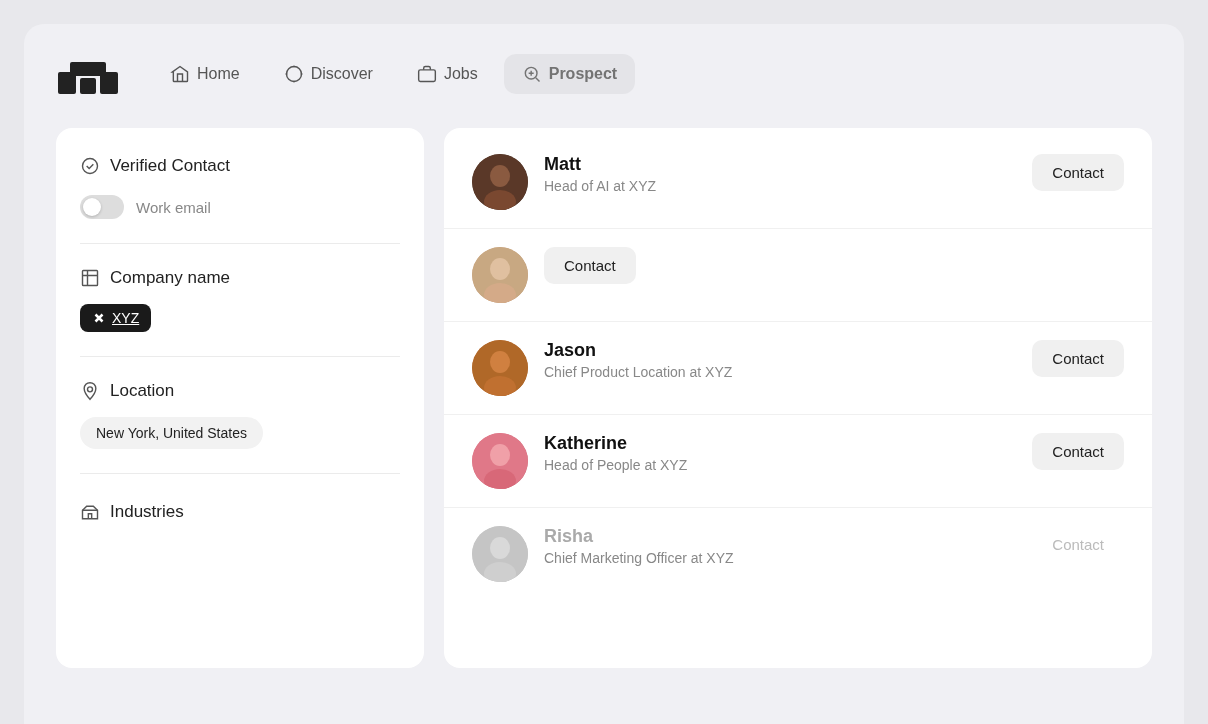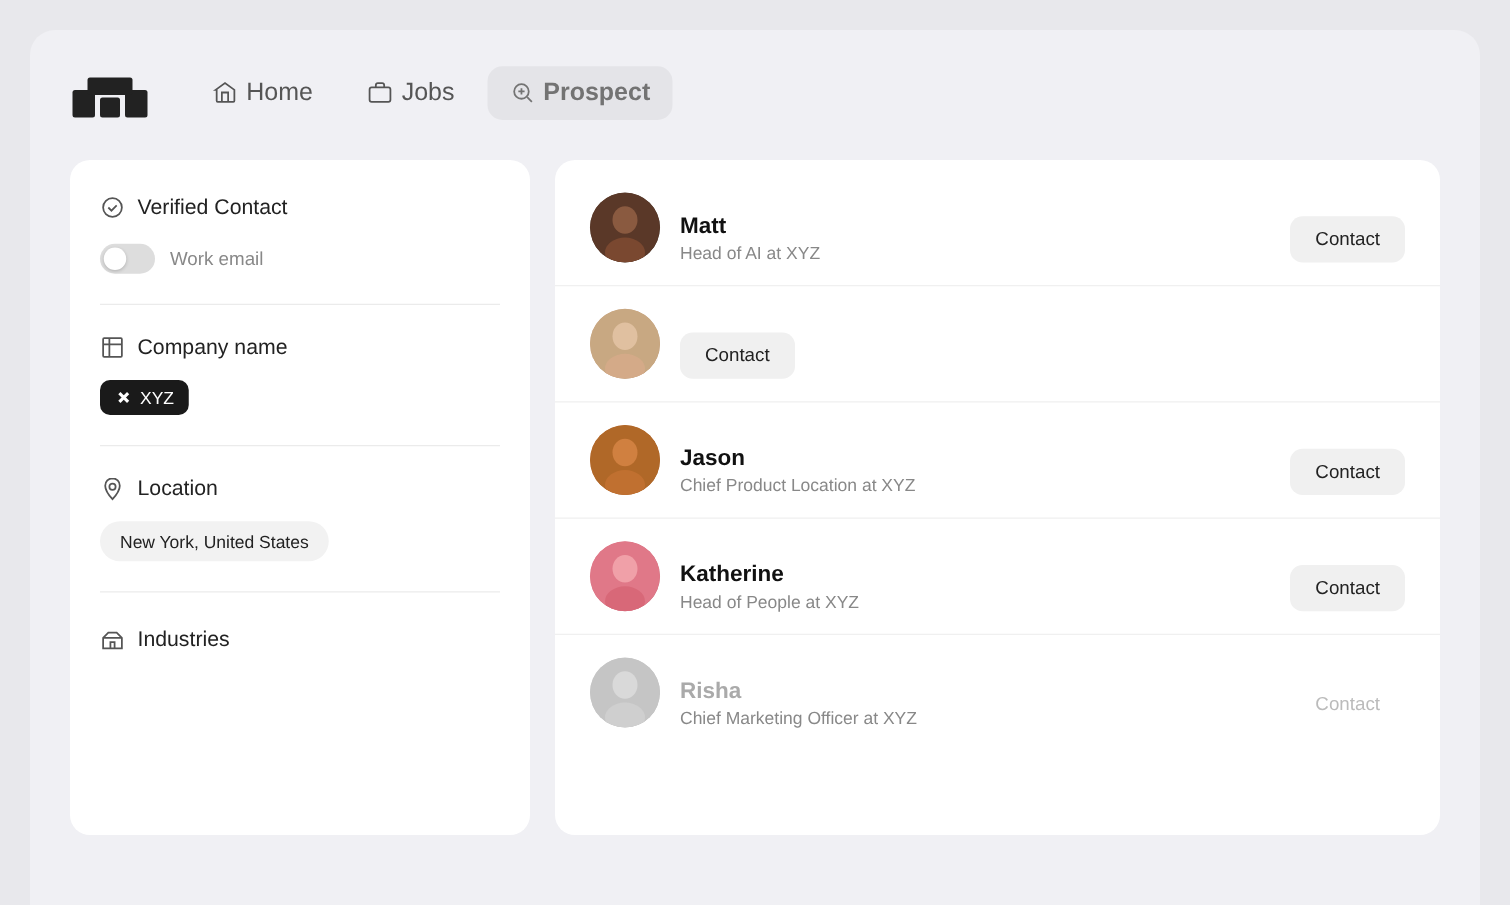--- a/index.html
+++ b/index.html
@@ -41,21 +41,21 @@
       width: 64px;
       height: 44px;
     }
 
     .nav-item {
       display: flex;
       align-items: center;
       gap: 7px;
       padding: 10px 18px;
       border-radius: 12px;
-      font-size: 20px;
+      font-size: 16px;
       color: #555;
       cursor: pointer;
       font-weight: 400;
       background: transparent;
       border: none;
     }
 
     .nav-item.active {
       background: #e4e4e8;
       color: #737373;
@@ -157,20 +157,21 @@
       display: inline-flex;
       align-items: center;
       gap: 6px;
       background: #1a1a1a;
       color: #fff;
       border-radius: 8px;
       padding: 6px 12px;
       font-size: 14px;
       font-weight: 500;
       cursor: pointer;
+      text-decoration: underline;
     }
 
     .tag-chip .x-icon {
       width: 14px;
       height: 14px;
       display: inline-flex;
       align-items: center;
       justify-content: center;
     }
 
@@ -206,21 +207,21 @@
     .right-panel {
       background: #fff;
       border-radius: 16px;
       flex: 1;
       padding: 8px 0;
       overflow: hidden;
     }
 
     .contact-row {
       display: flex;
-      align-items: flex-end;
+      align-items: flex-start;
       gap: 16px;
       padding: 18px 28px;
       border-bottom: 1px solid #f0f0f0;
     }
 
     .contact-row:last-child {
       border-bottom: none;
     }
 
     .avatar {
@@ -300,20 +301,27 @@
     </div>
 
     <button class="nav-item">
       <svg viewBox="0 0 24 24">
           <path d="M3 9.5L12 3l9 6.5V20a1 1 0 01-1 1H5a1 1 0 01-1-1V9.5z"></path>
           <path d="M9 21V12h6v9"></path>
         </svg>
       <span>Home</span>
     </button>
 
+    <button class="nav-item">
+      <svg viewBox="0 0 24 24">
+          <circle cx="12" cy="12" r="9"></circle>
+          <path d="M2 12h2M20 12h2M12 2v2M12 20v2"></path>
+        </svg>
+      <span>Discover</span>
+    </button>
 
     <button class="nav-item">
       <svg viewBox="0 0 24 24">
           <rect x="2" y="7" width="20" height="14" rx="2"></rect>
           <path d="M16 7V5a2 2 0 00-2-2h-4a2 2 0 00-2 2v2"></path>
         </svg>
       <span>Jobs</span>
     </button>
 
     <button class="nav-item active">

